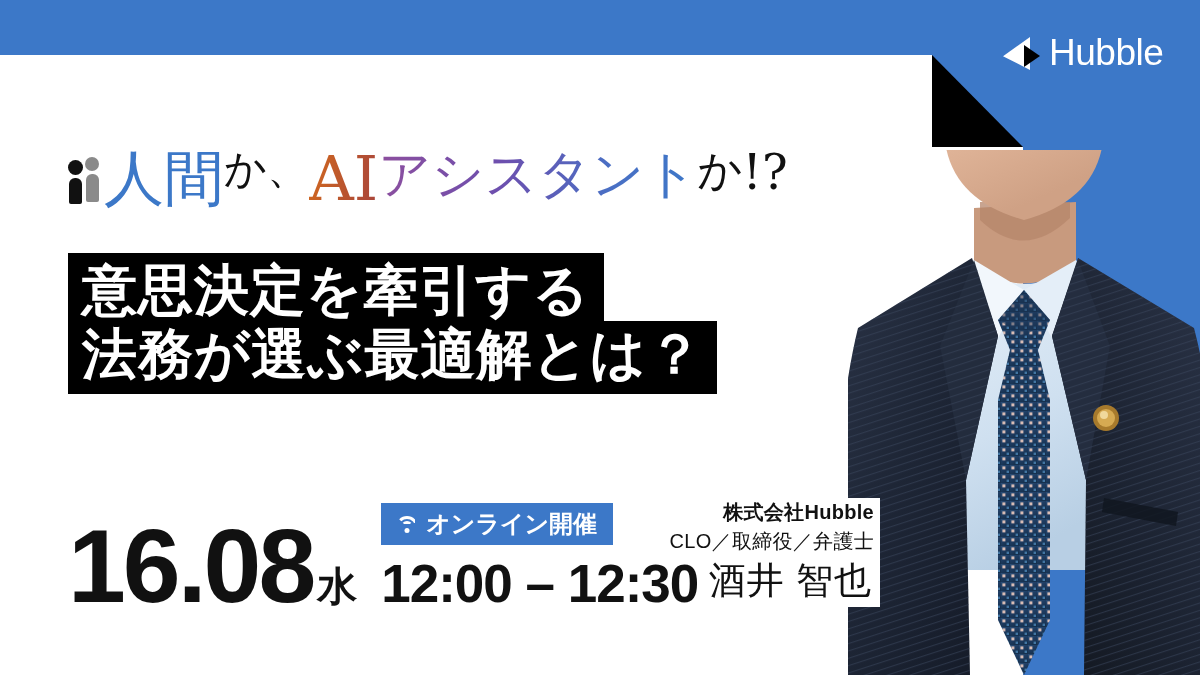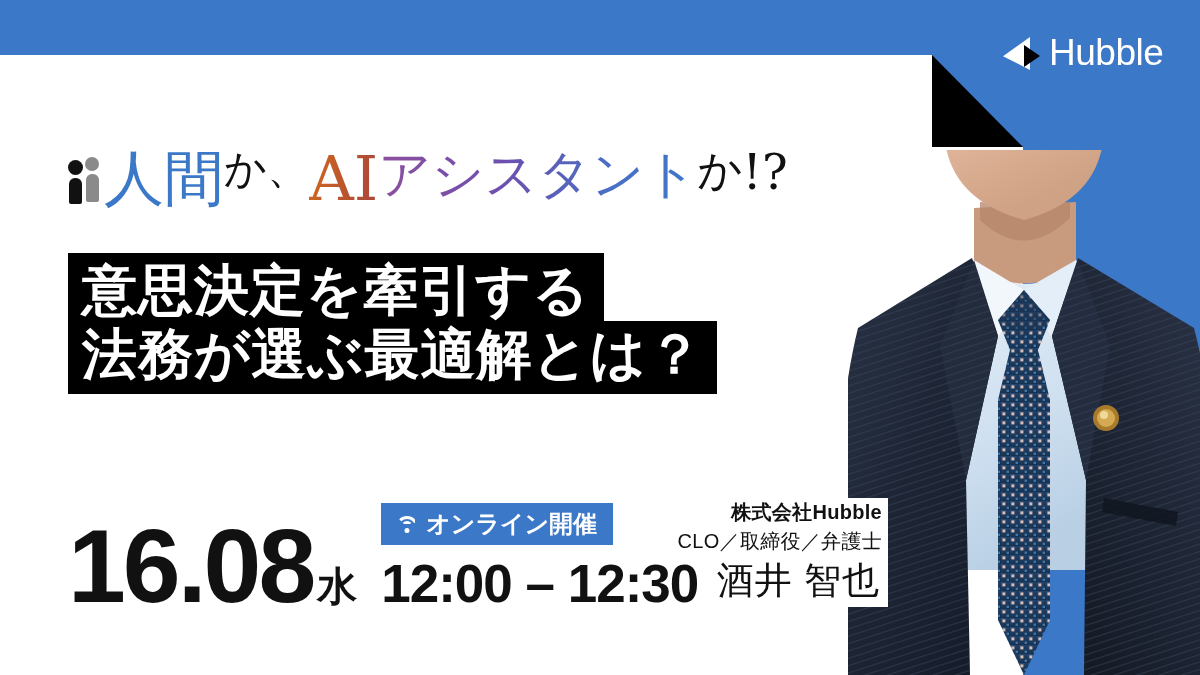--- a/index.html
+++ b/index.html
@@ -114,21 +114,21 @@
   .wifi i.b { width:12px; height:6px;  top:6px; }
   .wifi u    { position:absolute; left:50%; transform:translateX(-50%);
                bottom:0; width:5px; height:5px; border-radius:50%; background:#fff; }
   .time-text { font-size:53px; font-weight:700; color:#111; line-height:1; margin-top:12px; letter-spacing:-1px; }
 
   
   .photo { position:absolute; left:848px; top:150px; width:352px; height:525px; overflow:hidden; }
   .ph-svg { position:absolute; left:0; top:0; }
 
   
-  .speaker { position:absolute; left:0; top:498px; width:880px; text-align:right;margin-left:8px; }
+  .speaker { position:absolute; left:0; top:498px; width:880px; text-align:right; }
   .sp-line { display:inline-block; background:#fff; color:#111; white-space:nowrap; }
   .sp-org  { font-size:20px; font-weight:700; line-height:1.24; padding:2px 6px 2px 10px; letter-spacing:0.3px; }
   .sp-role { font-size:20px; font-weight:400; line-height:1.24; padding:2px 6px 2px 10px; letter-spacing:0.3px; }
   .sp-name { font-size:37px; font-weight:400; line-height:1.2;  padding:3px 8px 4px 12px; letter-spacing:1px; }
 </style>
 </head>
 <body>
 
 <div id="stage">
 

